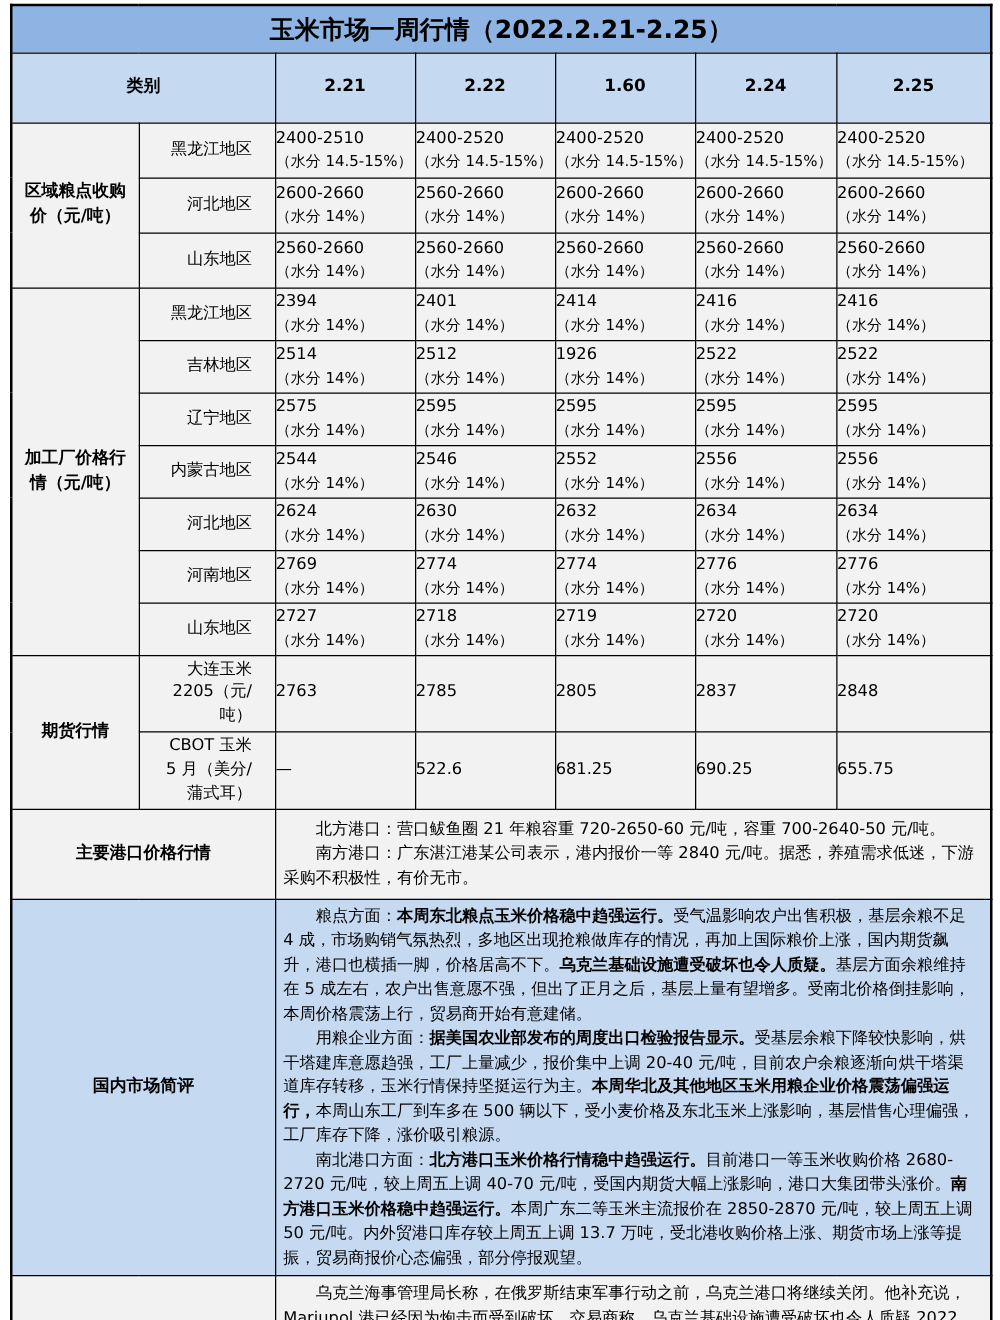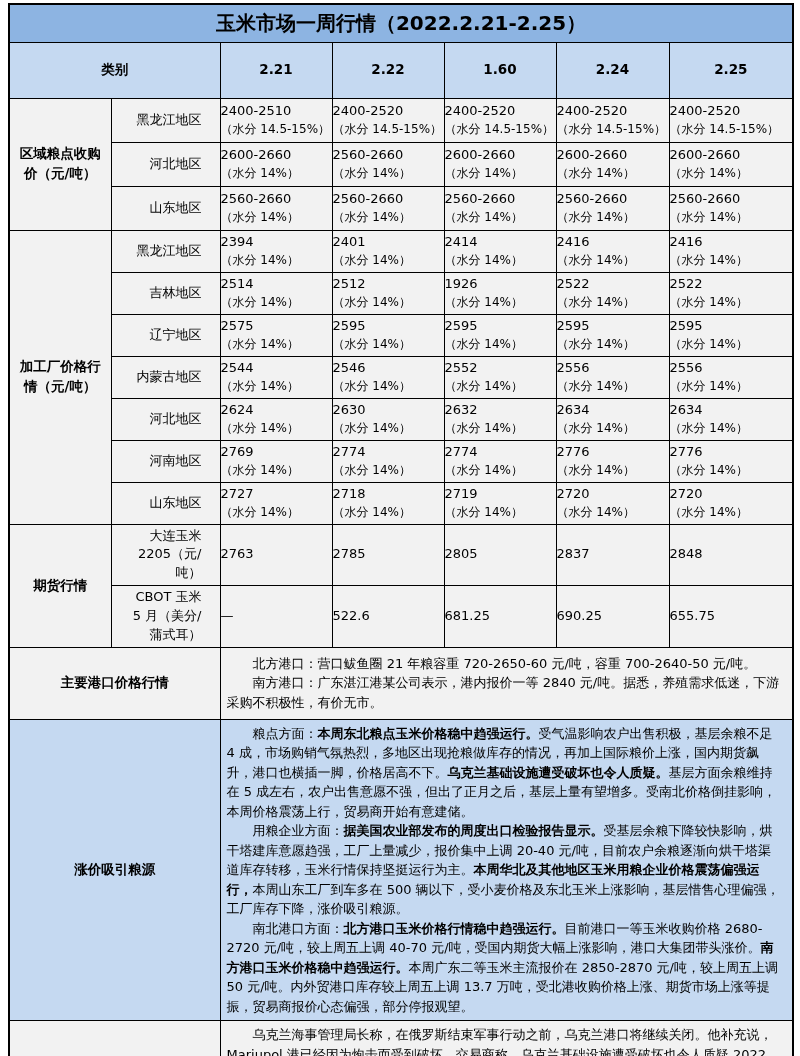--- a/index.html
+++ b/index.html
@@ -386,21 +386,21 @@
 
   <tr>
     <td class="sec-cell" colspan="2">主要港口价格行情</td>
     <td class="text-cell ports-cell" colspan="5">
       <p>北方港口：营口鲅鱼圈 21 年粮容重 720-2650-60 元/吨，容重 700-2640-50 元/吨。</p>
       <p>南方港口：广东湛江港某公司表示，港内报价一等 2840 元/吨。据悉，养殖需求低迷，下游采购不积极性，有价无市。</p>
     </td>
   </tr>
 
   <tr>
-    <td class="sec-cell blue-bg" colspan="2">涨价吸引粮源</td>
+    <td class="sec-cell blue-bg" colspan="2">国内市场简评</td>
     <td class="text-cell blue-bg" colspan="5">
       <p><span>粮点方面：</span><b>本周东北粮点玉米价格稳中趋强运行。</b><span>受气温影响农户出售积极，基层余粮不足 4 成，市场购销气氛热烈，多地区出现抢粮做库存的情况，再加上国际粮价上涨，国内期货飙升，港口也横插一脚，价格居高不下。</span><b>乌克兰基础设施遭受破坏也令人质疑。</b><span>基层方面余粮维持在 5 成左右，农户出售意愿不强，但出了正月之后，基层上量有望增多。受南北价格倒挂影响，本周价格震荡上行，贸易商开始有意建储。</span></p>
       <p><span>用粮企业方面：</span><b>据美国农业部发布的周度出口检验报告显示。</b><span>受基层余粮下降较快影响，烘干塔建库意愿趋强，工厂上量减少，报价集中上调 20-40 元/吨，目前农户余粮逐渐向烘干塔渠道库存转移，玉米行情保持坚挺运行为主。</span><b>本周华北及其他地区玉米用粮企业价格震荡偏强运行，</b><span>本周山东工厂到车多在 500 辆以下，受小麦价格及东北玉米上涨影响，基层惜售心理偏强，工厂库存下降，涨价吸引粮源。</span></p>
       <p><span>南北港口方面：</span><b>北方港口玉米价格行情稳中趋强运行。</b><span>目前港口一等玉米收购价格 2680-2720 元/吨，较上周五上调 40-70 元/吨，受国内期货大幅上涨影响，港口大集团带头涨价。</span><b>南方港口玉米价格稳中趋强运行。</b><span>本周广东二等玉米主流报价在 2850-2870 元/吨，较上周五上调 50 元/吨。内外贸港口库存较上周五上调 13.7 万吨，受北港收购价格上涨、期货市场上涨等提振，贸易商报价心态偏强，部分停报观望。</span></p>
     </td>
   </tr>
 
   <tr>
     <td class="sec-cell" colspan="2">快讯</td>
     <td class="text-cell news-cell" colspan="5">

